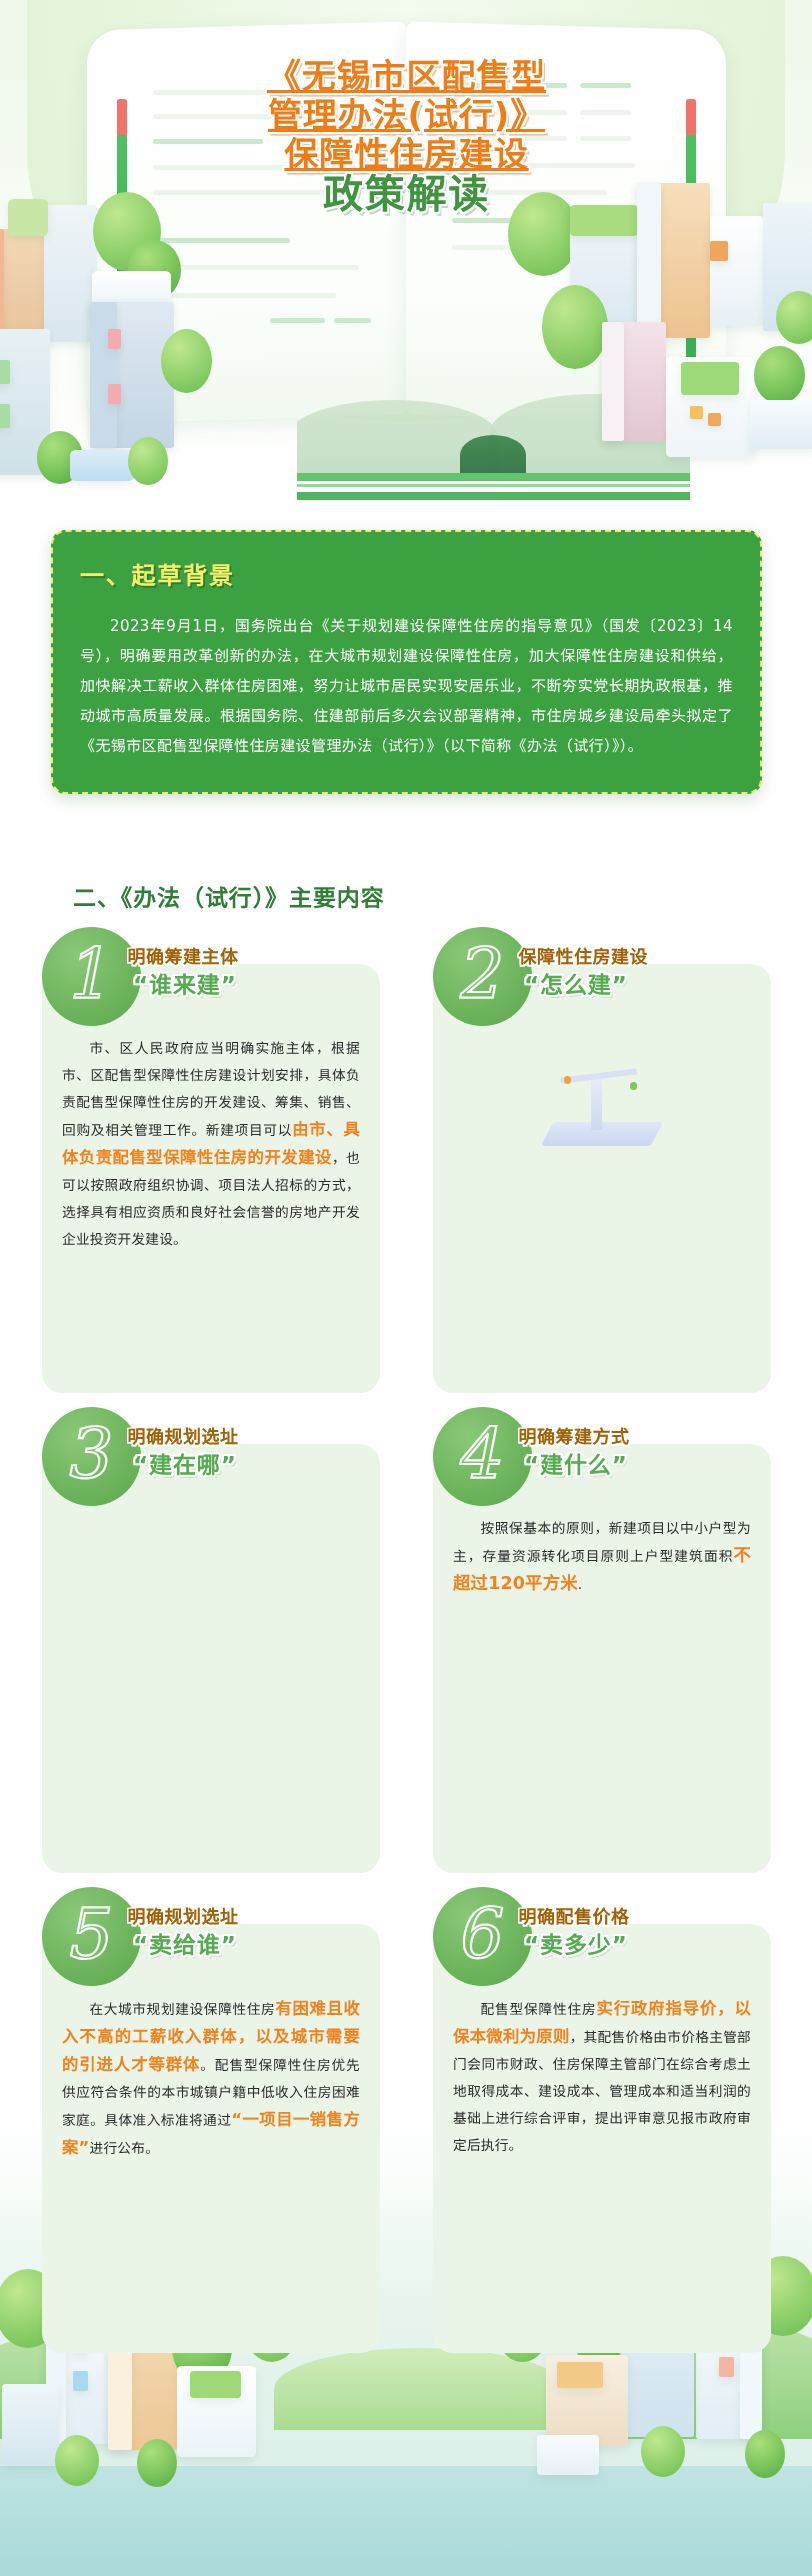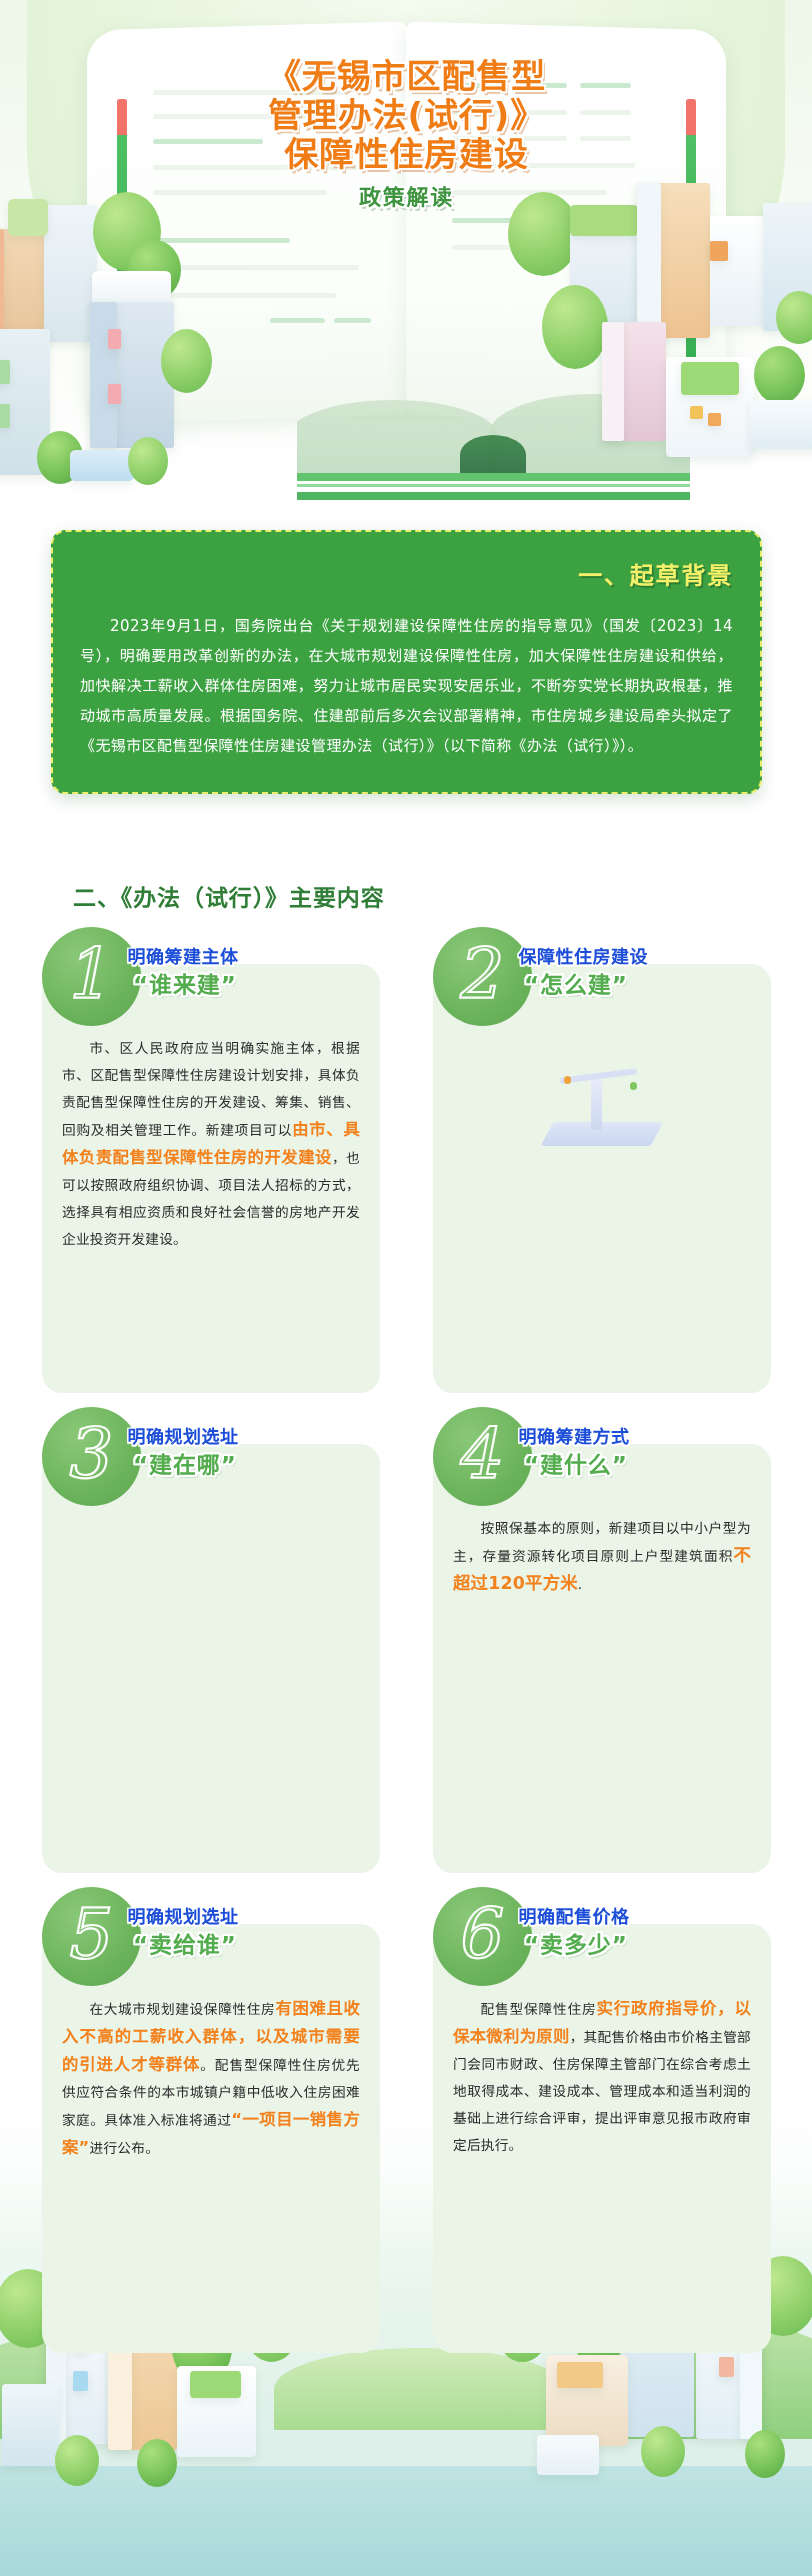--- a/index.html
+++ b/index.html
@@ -129,26 +129,27 @@
     font-family: "DejaVu Sans", "Liberation Sans", sans-serif;
     font-weight: 700;
     font-size: 34px;
     line-height: 39px;
     letter-spacing: 0.9px;
     color: #f07c16;
     text-shadow:
        1.8px 0 0 #fff, -1.8px 0 0 #fff, 0 1.8px 0 #fff, 0 -1.8px 0 #fff,
        1.8px 1.8px 0 #fff, -1.8px 1.8px 0 #fff, 1.8px -1.8px 0 #fff, -1.8px -1.8px 0 #fff,
        2.7px 3.7px 0 rgba(196,90,10,.35);
+    text-decoration: underline;
   }
   .title-sub {
     margin-top: 6.4px;
-    font-family: Liberation Serif, serif;
-    font-weight: 700;
-    font-size: 22px;
+    font-family: Liberation Mono, monospace;
+    font-weight: 700;
+    font-size: 40px;
     line-height: 35px;
     letter-spacing: 1.8px;
     color: #3f9440;
     text-shadow:
        1.8px 0 0 #fff, -1.8px 0 0 #fff, 0 1.8px 0 #fff, 0 -1.8px 0 #fff,
        1.8px 1.8px 0 #fff, -1.8px 1.8px 0 #fff, 1.8px -1.8px 0 #fff, -1.8px -1.8px 0 #fff,
        2.7px 3.7px 0 rgba(40,110,45,.28);
   }
 
   
@@ -164,21 +165,20 @@
     box-shadow: 0 5.5px 16.4px rgba(40,100,45,.18);
   }
   .panel-title {
     font-family: "DejaVu Sans", "Liberation Sans", sans-serif;
     font-weight: 700;
     font-size: 24px;
     letter-spacing: 1.8px;
     color: #f5f06a;
     text-shadow: 1.8px 1.8px 0 rgba(25,85,30,.45);
     margin-bottom: 20px;
-    text-align: right;
   }
   .panel-body {
     font-family: "DejaVu Sans", "Liberation Sans", sans-serif;
     font-size: 15px;
     line-height: 30px;
     color: #ffffff;
     text-align: justify;
     text-indent: 2em;
     letter-spacing: 0.4px;
   }
@@ -246,21 +246,21 @@
   .card-titles {
     position: absolute;
     left: 91px; top: 18px;
     width: 228px;
   }
   .card-t1 {
     font-family: "DejaVu Sans", "Liberation Sans", sans-serif;
     font-weight: 700;
     font-size: 18px;
     letter-spacing: 0.5px;
-    color: #1d4ed8;
+    color: #a16207;
     text-shadow: 1.5px 0 0 #fff,-1.5px 0 0 #fff,0 1.5px 0 #fff,0 -1.5px 0 #fff,
                  1.5px 1.5px 0 #fff,-1.5px 1.5px 0 #fff,1.5px -1.5px 0 #fff,-1.5px -1.5px 0 #fff;
     line-height: 24px;
   }
   .card-t2 {
     margin-top: 2.7px;
     margin-left: 5.5px;
     font-family: "DejaVu Sans", "Liberation Sans", sans-serif;
     font-weight: 700;
     font-size: 23px;

